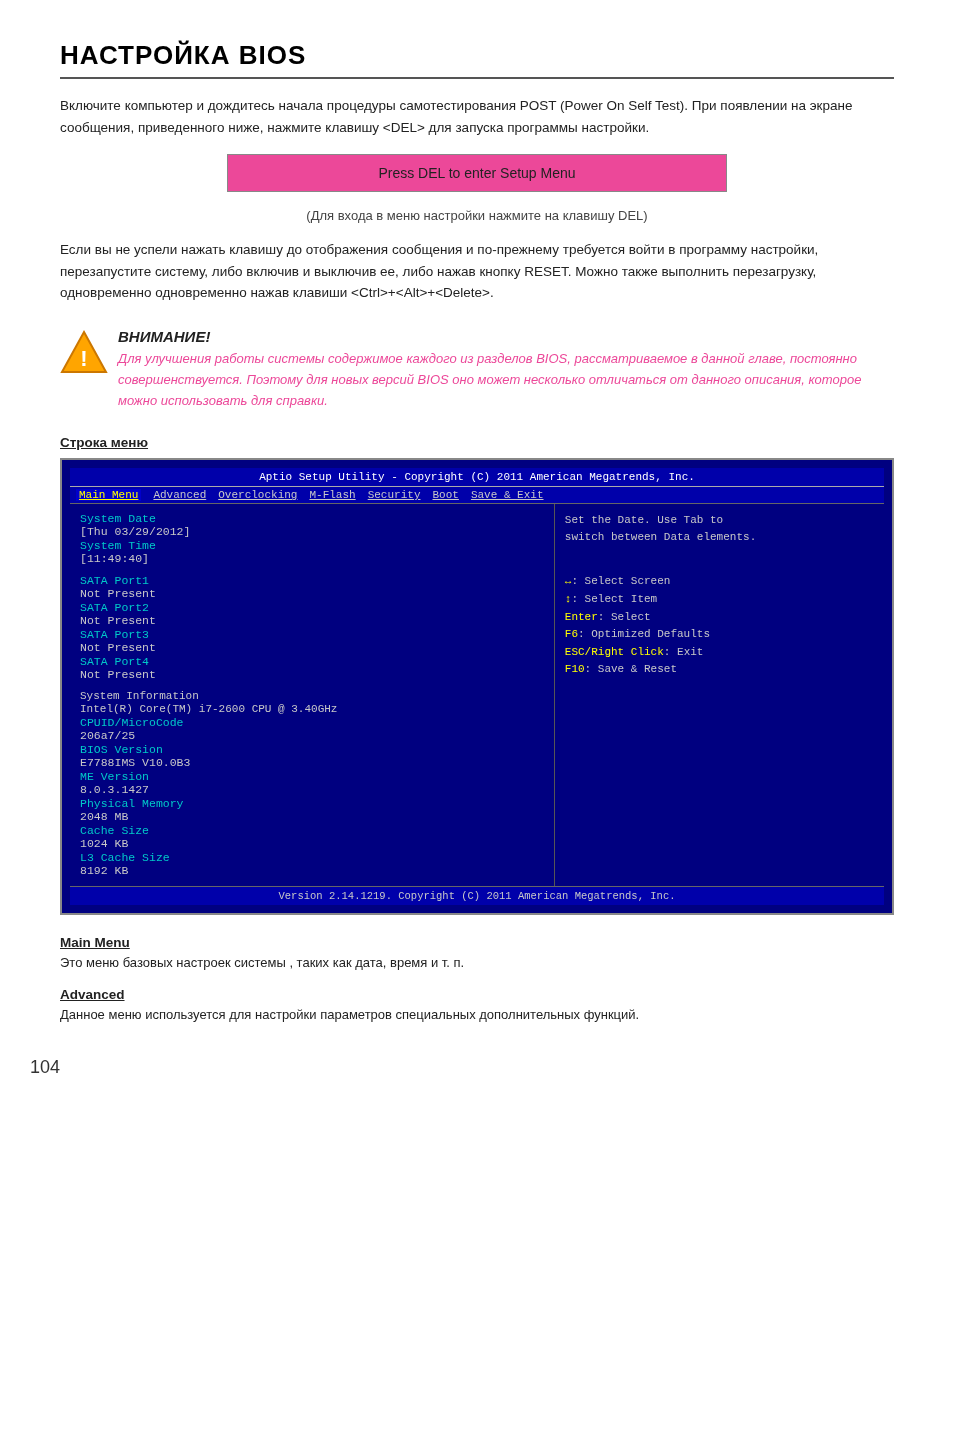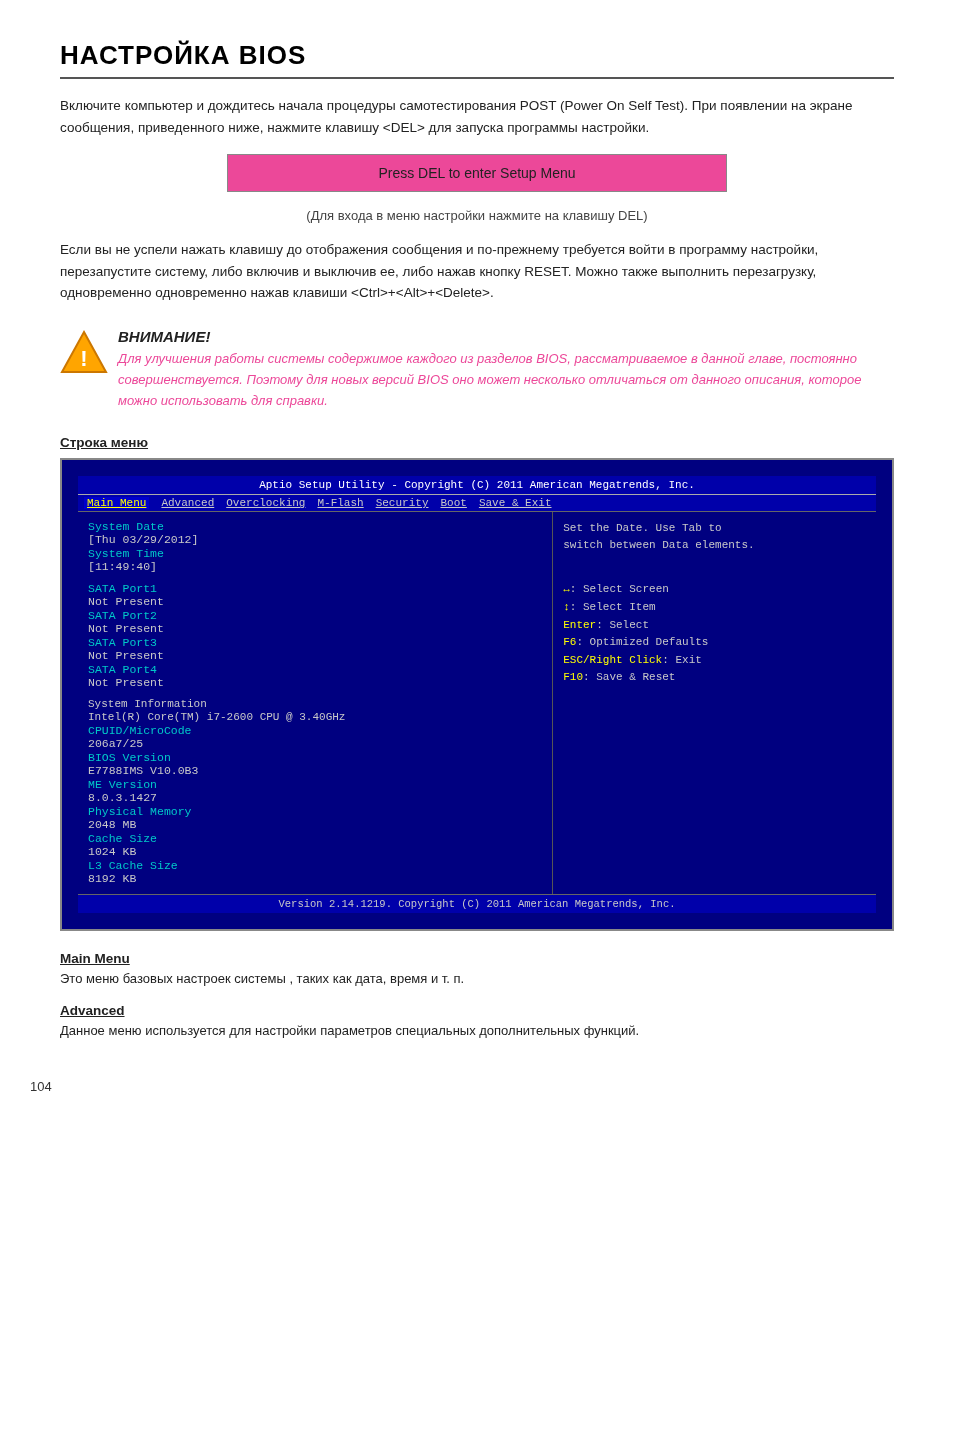--- a/index.html
+++ b/index.html
@@ -13,21 +13,21 @@
       position: relative;
     }
     .page {
       padding: 40px 60px 60px 60px;
       position: relative;
     }
     .page-number {
       position: absolute;
       bottom: 20px;
       left: 30px;
-      font-size: 13px;
+      font-size: 18px;
       color: #333;
     }
     .title {
       font-size: 26px;
       font-weight: bold;
       letter-spacing: 1px;
       margin-bottom: 6px;
       color: #000;
     }
     .title-underline {
@@ -88,21 +88,21 @@
       text-decoration: underline;
       margin: 24px 0 8px 0;
       color: #222;
     }
     
     .bios-screen {
       background: #000080;
       color: #ccc;
       font-family: 'Courier New', Courier, monospace;
       font-size: 11.5px;
-      padding: 16px;
+      padding: 8px;
       margin: 0 0 20px 0;
       border: 2px solid #888;
       width: 100%;
     }
     .bios-titlebar {
       background: #0000aa;
       color: #fff;
       text-align: center;
       padding: 3px 6px;
       font-size: 11px;

